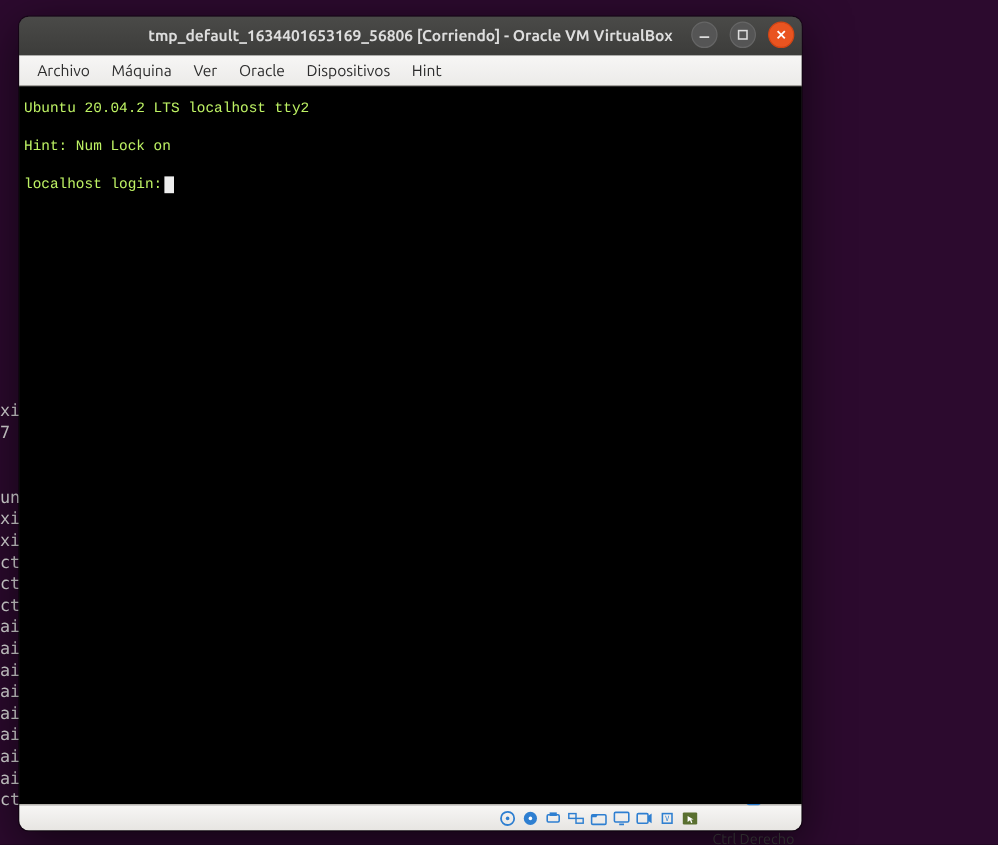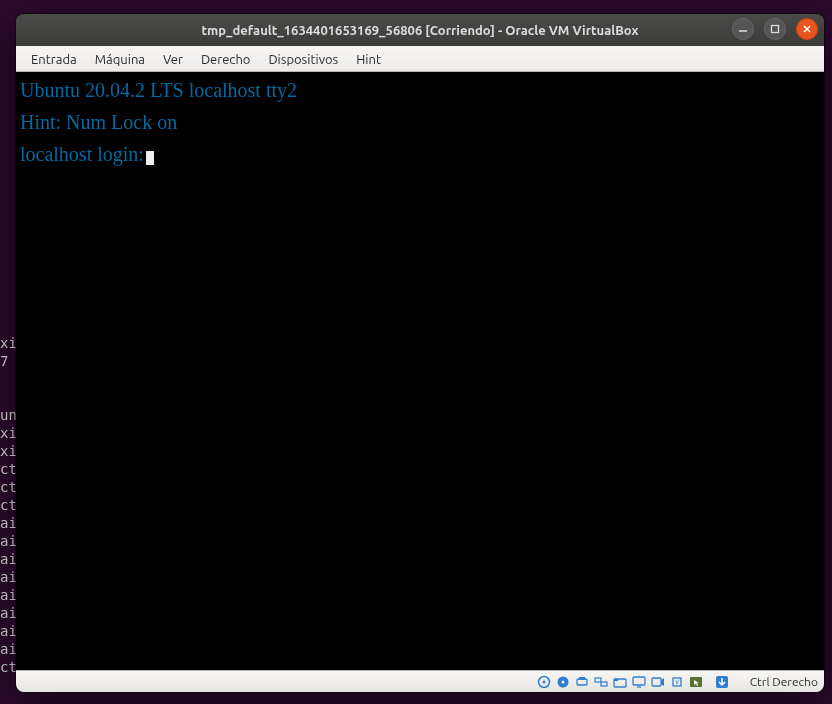--- a/index.html
+++ b/index.html
@@ -19,21 +19,21 @@
     font-family: "DejaVu Sans Mono", monospace;
     font-size: 14px;
     line-height: 18px;
     white-space: pre;
     user-select: none;
   }
   .vbox-window {
     position: absolute;
     left: 16px;
     top: 14px;
-    width: 808px;
+    width: 652px;
     height: 678px;
     background: #3a3a3a;
     border-radius: 8px;
     box-shadow: 0 10px 40px rgba(0,0,0,0.6), 0 0 0 1px rgba(0,0,0,0.4);
     display: flex;
     flex-direction: column;
   }
   .titlebar {
     height: 32px;
     background: linear-gradient(#4a4a48, #3c3c3a);
@@ -85,23 +85,23 @@
     color: #2c2c2c;
   }
   .menubar .menu-item {
     padding: 3px 9px;
     cursor: pointer;
     border-radius: 3px;
   }
   .vm-content {
     flex: 1;
     background: #000;
-    color: #0369a1;
-    font-family: Liberation Serif, serif;
-    font-size: 20px;
+    color: #bef264;
+    font-family: Liberation Mono, monospace;
+    font-size: 12px;
     padding: 10px 4px 4px 4px;
     line-height: 16px;
     white-space: pre;
     overflow: hidden;
     position: relative;
   }
   .cursor {
     display: inline-block;
     width: 8px;
     height: 14px;
@@ -133,20 +133,21 @@
     display: flex;
     align-items: center;
     justify-content: center;
   }
   .hostkey {
     margin-left: 4px;
     padding-left: 4px;
     display: flex;
     align-items: center;
     gap: 21px;
+    flex-direction: column;
   }
 </style>
 </head>
 <body>
 
 <div class="bg-terminal">
 
 
 xi
 7
@@ -186,24 +187,24 @@
       <div class="ctl close">
         <svg width="10" height="10" viewBox="0 0 10 10">
             <line x1="2" y1="2" x2="8" y2="8" stroke="#fff" stroke-width="1.5"></line>
             <line x1="8" y1="2" x2="2" y2="8" stroke="#fff" stroke-width="1.5"></line>
           </svg>
       </div>
     </div>
   </div>
 
   <div class="menubar">
-    <div class="menu-item">Entrada</div>
+    <div class="menu-item">Archivo</div>
     <div class="menu-item">Máquina</div>
     <div class="menu-item">Ver</div>
-    <div class="menu-item">Derecho</div>
+    <div class="menu-item">Oracle</div>
     <div class="menu-item">Dispositivos</div>
     <div class="menu-item">Hint</div>
   </div>
 
   <div class="vm-content"><span>Ubuntu 20.04.2 LTS localhost tty2</span>
 
 <span>Hint: Num Lock on</span>
 
 <span>localhost login:</span><span class="cursor"></span></div>
 

